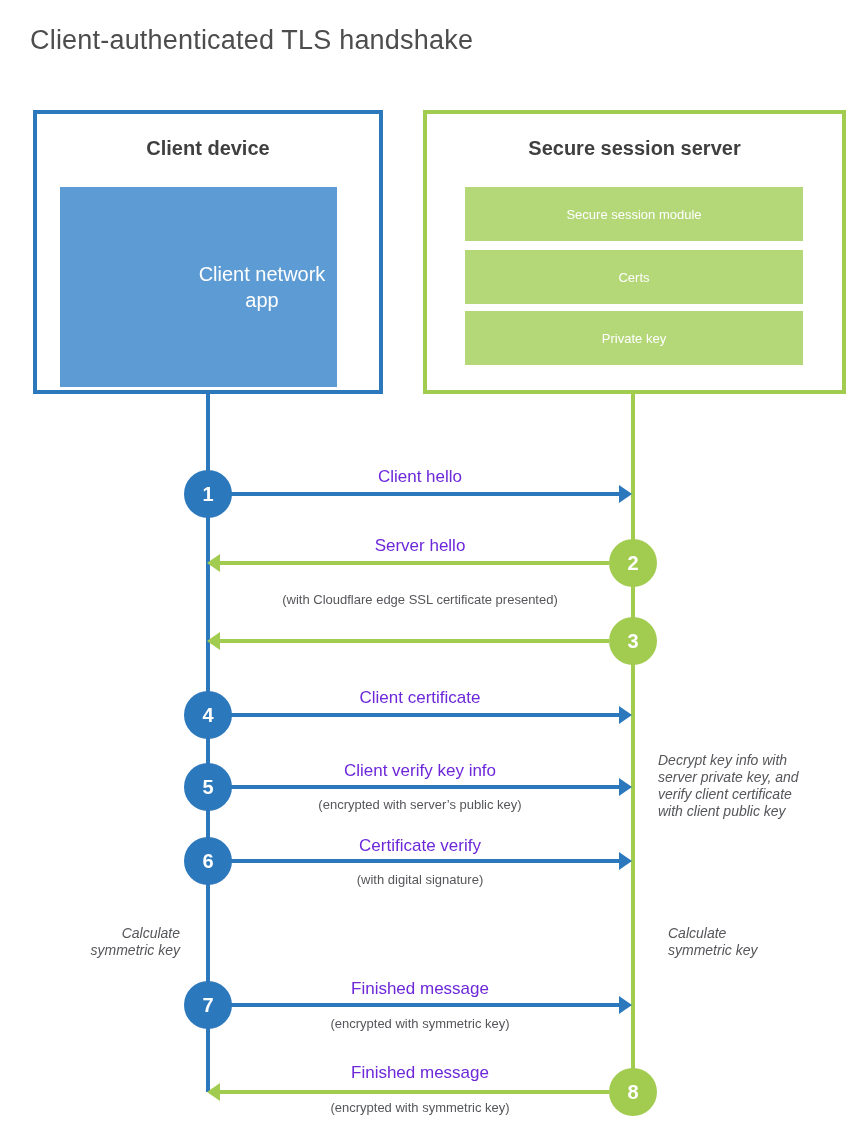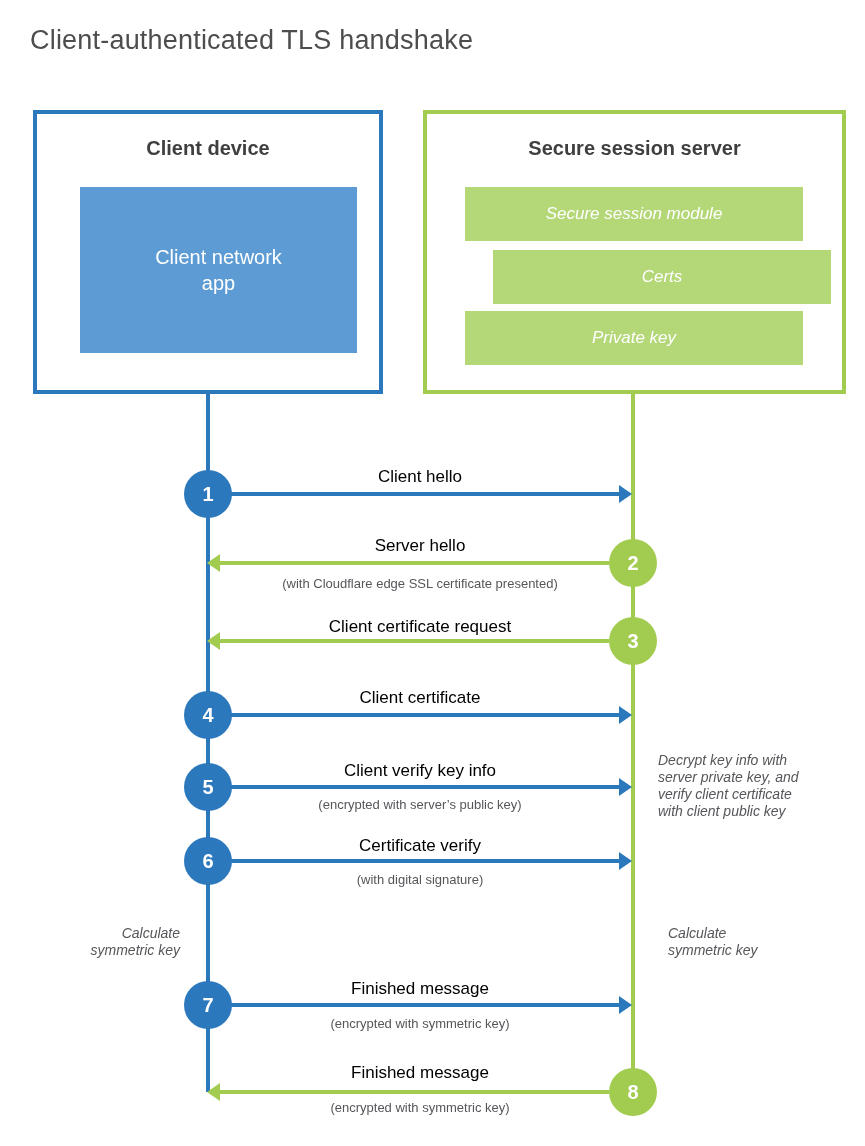--- a/index.html
+++ b/index.html
@@ -17,33 +17,33 @@
   .entity-box { box-sizing:border-box; background:#ffffff; }
   .client-box { left:33px; top:110px; width:350px; height:284px; border:4px solid #2C78BC; }
   .server-box { left:423px; top:110px; width:423px; height:284px; border:4px solid #A2CC50; }
   .entity-title {
     top:136px; font-size:20px; font-weight:700; color:#3F3F3F; text-align:center; line-height:24px;
   }
   .client-title { left:33px; width:350px; }
   .server-title { left:423px; width:423px; }
 
   .app-rect {
-    left:80px; top:187px; width:277px; height:166px; background:#5C9BD3;
-    display:flex; align-items:center; justify-content:center;
+    left:60px; top:187px; width:277px; height:200px; background:#5C9BD3;
+    display:flex; align-items:center; justify-content:flex-end;
   }
   .app-rect .txt {
     width:150px; text-align:center; color:#ffffff; font-size:20px; line-height:26px;
   }
 
   .module-bar {
     left:465px; width:338px; height:54px; background:#B4D778;
     display:flex; align-items:center; justify-content:center;
-    color:#ffffff; font-size:17px;font-style:italic;
+    color:#ffffff; font-size:13px;
   }
-  .bar-1 { top:187px; } .bar-2 { top:250px;margin-left:28px; } .bar-3 { top:311px; }
+  .bar-1 { top:187px; } .bar-2 { top:250px; } .bar-3 { top:311px; }
 
   
   .vline { width:4px; top:392px; height:700px; }
   .vline.blue  { left:206px; background:#2C78BC; }
   .vline.green { left:631px; background:#A2CC50; }
 
   
   .circle {
     width:48px; height:48px; border-radius:50%; z-index:3;
     display:flex; align-items:center; justify-content:center;
@@ -61,21 +61,21 @@
   }
   .arrow-left { left:220px; width:389px; background:#A2CC50; }
   .arrow-left::before {
     content:""; position:absolute; left:-13px; top:-7px;
     border-right:13px solid #A2CC50; border-top:9px solid transparent; border-bottom:9px solid transparent;
   }
 
   
   .msg-label {
     left:220px; width:400px; text-align:center;
-    font-size:17px; line-height:20px; color:#000000;
+    font-size:17px; line-height:20px; color:#6d28d9;
   }
   .msg-sub {
     left:220px; width:400px; text-align:center;
     font-size:13px; line-height:16px; color:#55565A;
   }
 
   
   .side-note { font-size:14px; line-height:17px; color:#55565A;font-style:italic; }
   .decrypt-note { left:658px; top:752px; width:190px; text-align:left; }
   .calc-left  { left:60px; top:925px; width:120px; text-align:right; }
@@ -102,24 +102,23 @@
 
   <div class="abs vline blue"></div>
   <div class="abs vline green"></div>
 
   <div class="abs msg-label" style="top:467px;">Client hello</div>
   <div class="abs arrow arrow-right" style="top:492px;"></div>
   <div class="abs circle blue" style="left:184px; top:470px;">1</div>
 
   <div class="abs msg-label" style="top:536px;">Server hello</div>
   <div class="abs arrow arrow-left" style="top:561px;"></div>
-  <div class="abs msg-sub" style="top:576px;">(with Cloudflare edge SSL certificate presented)</div>
+  <div class="abs msg-sub" style="top:592px;">(with Cloudflare edge SSL certificate presented)</div>
   <div class="abs circle green" style="left:609px; top:539px;">2</div>
 
-  <div class="abs msg-label" style="top:617px;">Client certificate request</div>
   <div class="abs arrow arrow-left" style="top:639px;"></div>
   <div class="abs circle green" style="left:609px; top:617px;">3</div>
 
   <div class="abs msg-label" style="top:688px;">Client certificate</div>
   <div class="abs arrow arrow-right" style="top:713px;"></div>
   <div class="abs circle blue" style="left:184px; top:691px;">4</div>
 
   <div class="abs msg-label" style="top:761px;">Client verify key info</div>
   <div class="abs arrow arrow-right" style="top:785px;"></div>
   <div class="abs msg-sub" style="top:797px;">(encrypted with server’s public key)</div>

